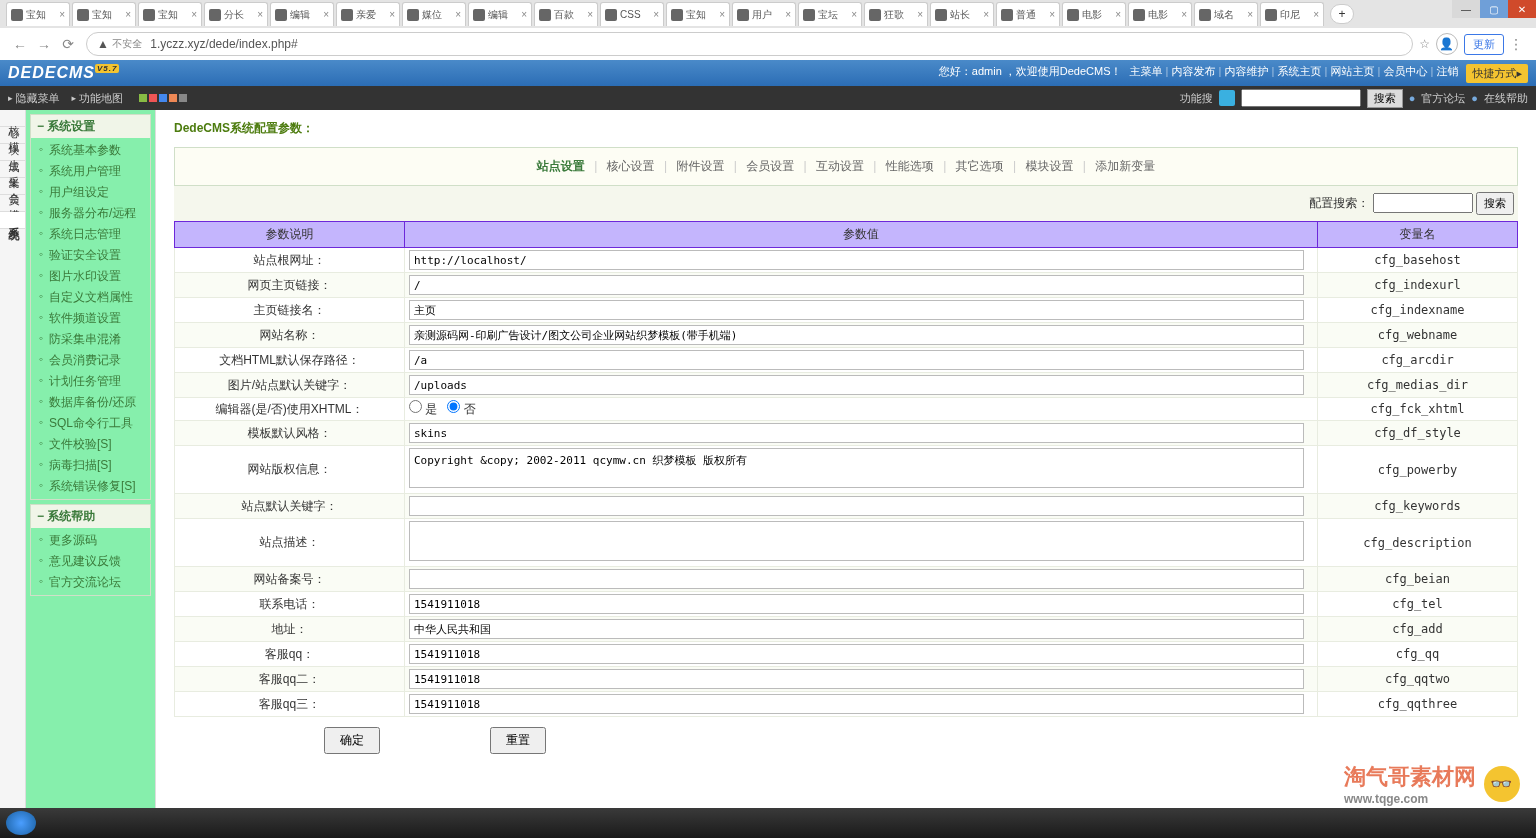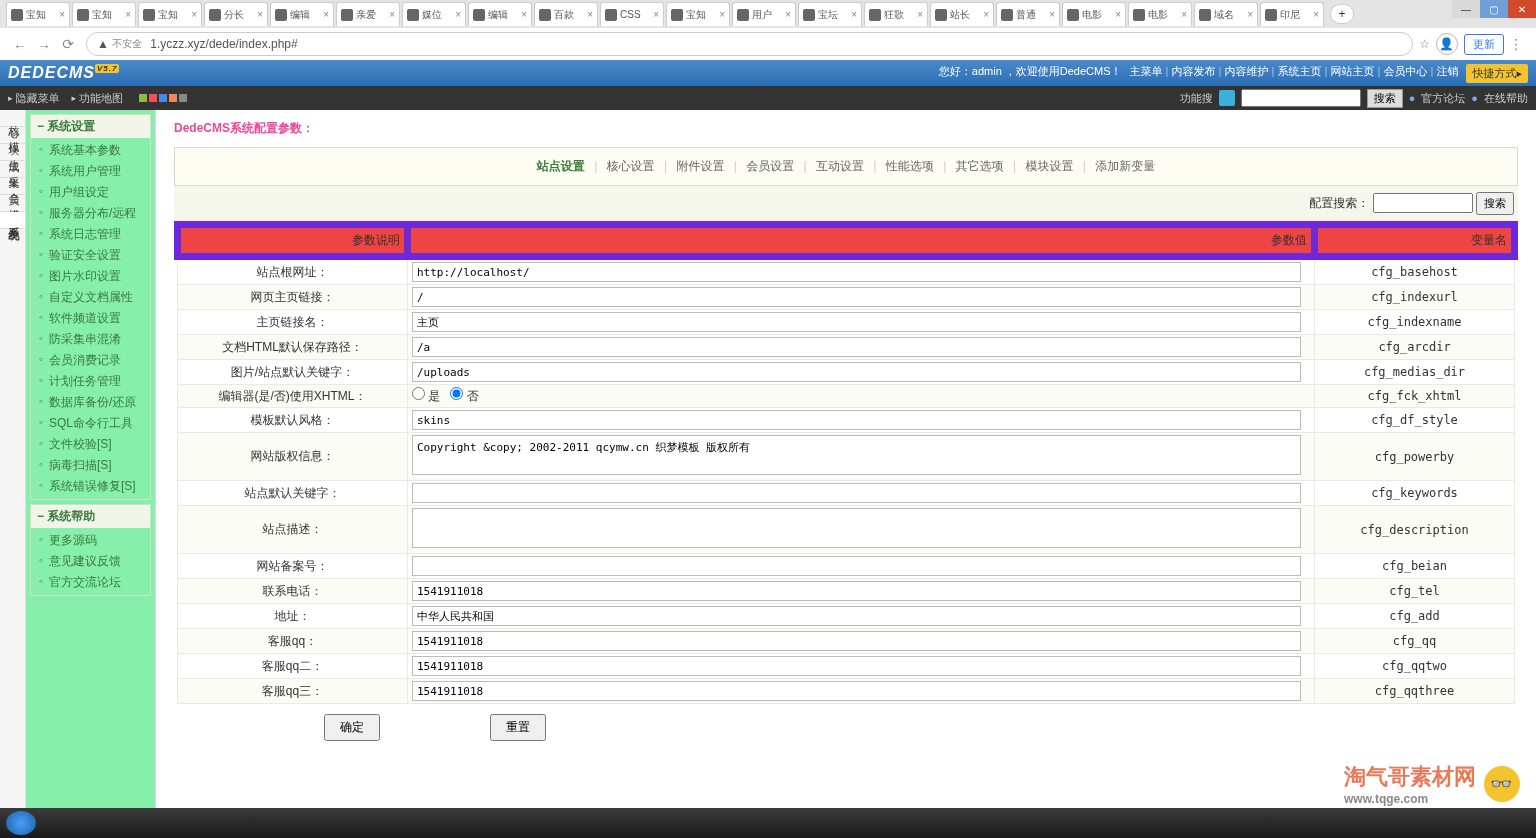--- a/index.html
+++ b/index.html
@@ -42,30 +42,30 @@
 .stab{writing-mode:vertical-rl;text-orientation:upright;padding:6px 4px;font-size:11px;text-align:center;cursor:pointer;border-bottom:1px solid #ddd;letter-spacing:2px}
 .stab.active{background:#fff;font-weight:bold}
 .sidebar{width:130px;background:#86efac;border-right:1px solid #ddd;padding:4px;overflow:auto}
 .side-section{border:1px solid #d0dfc8;margin-bottom:4px}
 .side-header{background:#f0f5e8;color:#3a7a3a;font-weight:bold;padding:3px 6px;font-size:12px;cursor:pointer}
 .side-header::before{content:"− ";}
 .side-list{padding:2px 0}
 .side-item{padding:2px 6px 2px 18px;font-size:12px;color:#3a7a3a;cursor:pointer;position:relative}
 .side-item::before{content:"◦";position:absolute;left:8px;color:#3a7a3a}
 .content{flex:1;padding:10px 18px;overflow:auto;background:#fff}
-.breadcrumb{color:#ec4899;font-size:12px;font-weight:bold;margin-bottom:10px}
+.breadcrumb{color:#4d7c0f;font-size:12px;font-weight:bold;margin-bottom:10px}
 .tab-nav{text-align:center;padding:10px 16px;background:#fdfdf4;border:1px solid #d0dfc8;font-size:12px}
 .tab-nav a{color:#666;text-decoration:none;cursor:pointer;padding:0 6px}
 .tab-nav a.active{color:#3a7a3a;font-weight:bold}
 .tab-nav span{color:#ccc}
 .cfg-search{text-align:right;padding:6px 4px;background:#f5f7ed}
 .cfg-search input[type=text]{width:100px;height:20px;font-size:11px}
 .cfg-search button{padding:2px 6px;font-size:11px;cursor:pointer}
 table.cfg{width:100%;border-collapse:collapse;font-size:12px}
-table.cfg th{background:#ef4444;padding:4px;border:7px solid #6d28d9;font-weight:normal;text-align:right}
+table.cfg th{background:#c4b5fd;padding:4px;border:1px solid #6d28d9;font-weight:normal;text-align:center}
 table.cfg td{padding:2px 4px;border:1px solid #e8ece0}
 table.cfg tr:nth-child(even) td{background:#fafcf5}
 table.cfg td.lbl{text-align:center;width:230px}
 table.cfg td.var{text-align:center;width:200px;font-family:monospace}
 table.cfg input[type=text]{width:99%;height:20px;font-size:11px;padding:0 4px;border:1px solid #bbb;font-family:monospace}
 table.cfg textarea{width:99%;font-size:11px;padding:4px;border:1px solid #bbb;font-family:monospace;resize:none}
 .btn-row{padding:10px 0;display:flex;gap:110px;padding-left:150px}
 .btn-row button{padding:3px 14px;font-size:12px;cursor:pointer}
 .watermark{position:absolute;bottom:32px;right:16px;display:flex;align-items:center;gap:8px;color:#e87a5a;font-weight:bold}
 .watermark .big{font-size:22px}
@@ -301,20 +301,25 @@
             <td class="lbl">网页主页链接：</td>
             <td><input type="text" value="/" style=""></td>
             <td class="var">cfg_indexurl</td>
           </tr>
           <tr>
             <td class="lbl">主页链接名：</td>
             <td><input type="text" value="主页" style=""></td>
             <td class="var">cfg_indexname</td>
           </tr>
           <tr>
+            <td class="lbl">网站名称：</td>
+            <td><input type="text" value="亲测源码网-印刷广告设计/图文公司企业网站织梦模板(带手机端)" style=""></td>
+            <td class="var">cfg_webname</td>
+          </tr>
+          <tr>
             <td class="lbl">文档HTML默认保存路径：</td>
             <td><input type="text" value="/a" style=""></td>
             <td class="var">cfg_arcdir</td>
           </tr>
           <tr>
             <td class="lbl">图片/站点默认关键字：</td>
             <td><input type="text" value="/uploads" style=""></td>
             <td class="var">cfg_medias_dir</td>
           </tr>
           <tr>

